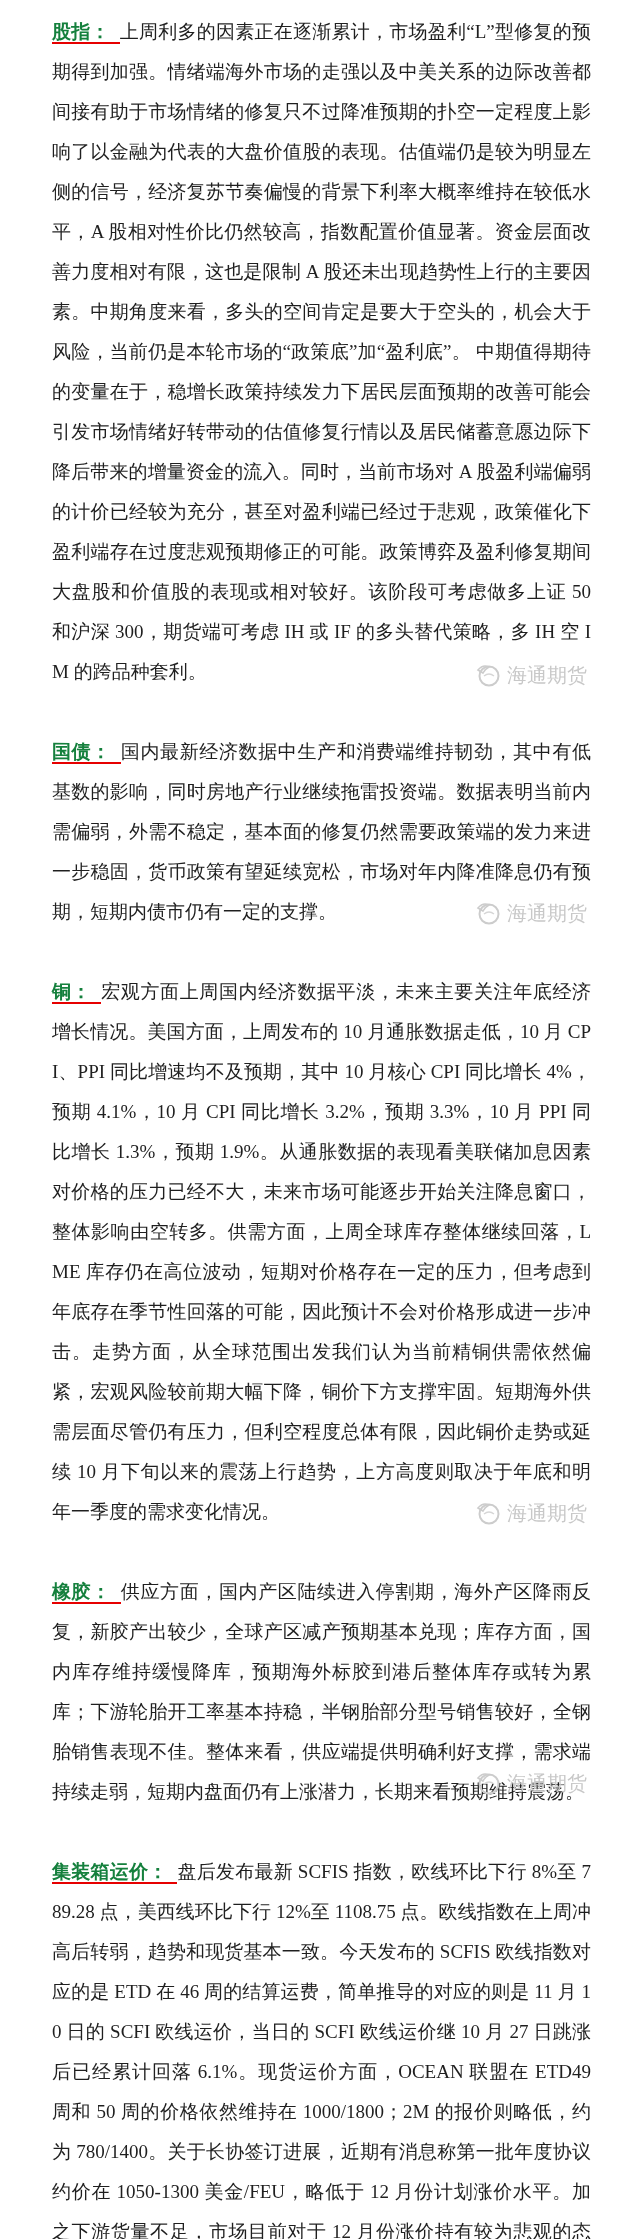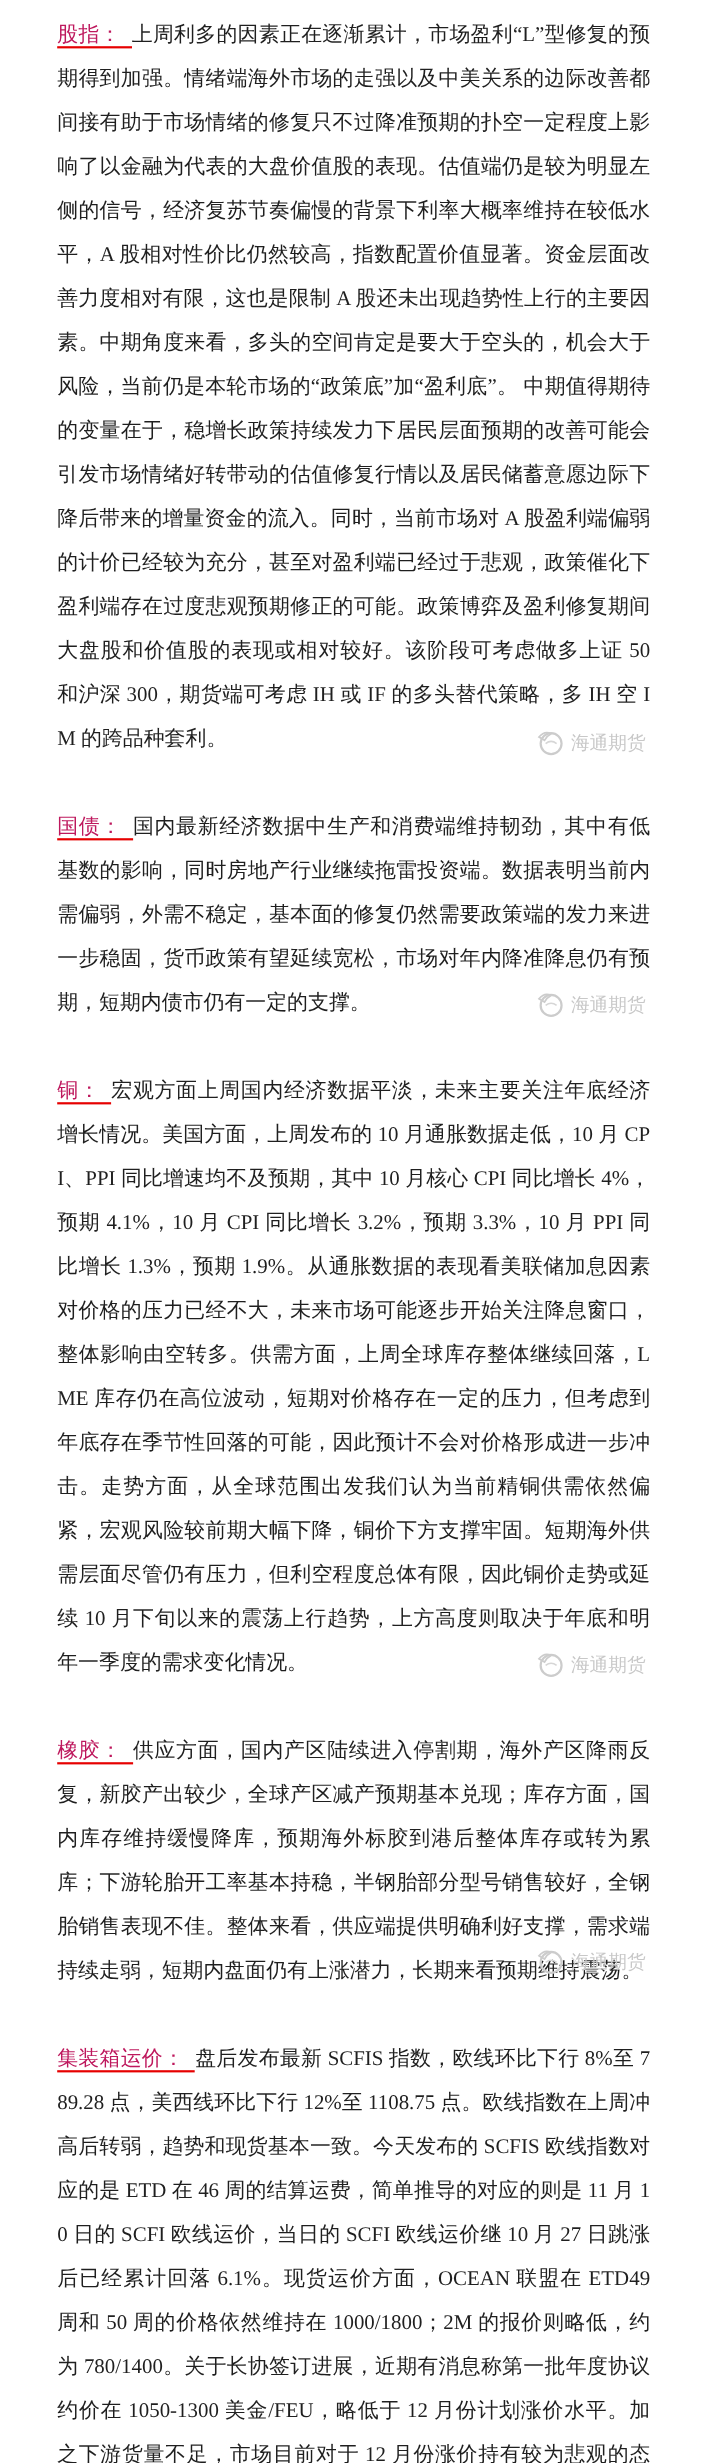--- a/index.html
+++ b/index.html
@@ -21,33 +21,33 @@
     font-size: 19px;
     line-height: 40px;
     color: #1f1f1f;
     text-align: justify;
     text-justify: inter-ideograph;
     margin: 0 0 40px 0;
     word-break: break-all;
   }
   .section:last-child { margin-bottom: 0; }
   .section-heading {
-    color: #be185d;
-    font-weight: normal;
+    color: #15803d;
+    font-weight: bold;
     border-bottom: 2px solid #e60000;
     padding-right: 10px;
   }
   .watermark {
     position: absolute;
     right: 4px;
     display: inline-flex;
     align-items: center;
     gap: 6px;
     color: #c8c8c8;
-    font-size: 17px;
+    font-size: 20px;
     line-height: 1;
     white-space: nowrap;
     pointer-events: none;
     font-family: "Liberation Sans", "DejaVu Sans", sans-serif;
   }
   .wm-1 { bottom: 4px; }
   .wm-2 { bottom: 6px; }
   .wm-3 { bottom: 6px; }
   .wm-4 { bottom: 16px; }
   .wm-icon { width: 26px; height: 26px; flex: 0 0 auto; }

